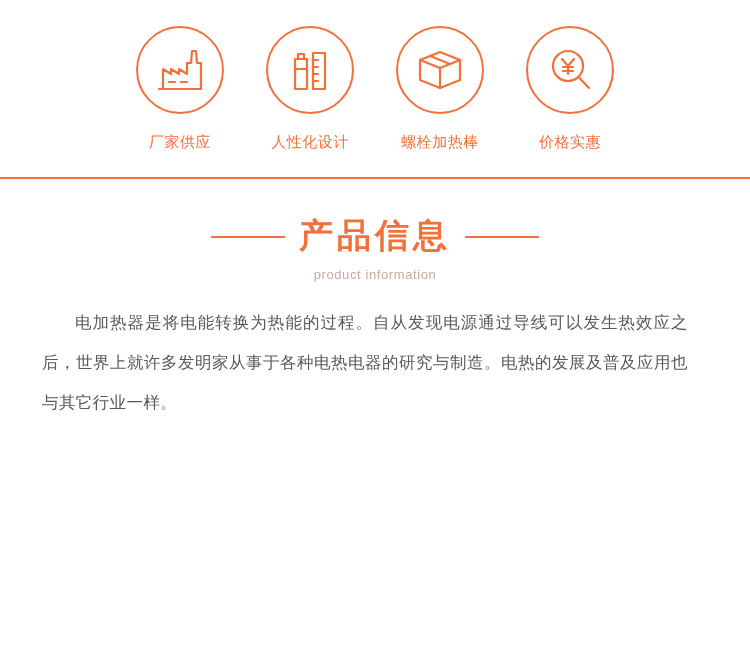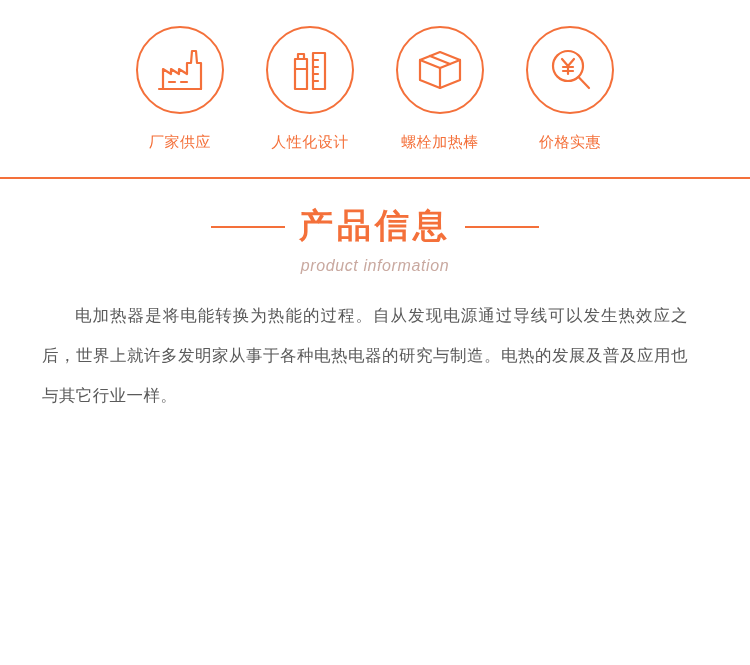--- a/index.html
+++ b/index.html
@@ -60,21 +60,21 @@
   .divider {
     margin: 25px 0 0 0;
     height: 2px;
     background: #f4703a;
     width: 100%;
   }
 
   
   .section-title-wrap {
     text-align: center;
-    margin-top: 24px;
+    margin-top: 34px;
     position: relative;
   }
   .section-title {
     display: inline-block;
     position: relative;
     font-size: 34px;
     font-weight: bold;
     color: #f4703a;
     letter-spacing: 4px;
     padding: 0 4px;
@@ -85,24 +85,23 @@
     position: absolute;
     top: 50%;
     width: 74px;
     height: 2px;
     background: #f4703a;
   }
   .section-title::before { left: -84px; }
   .section-title::after  { right: -84px; }
   .section-subtitle {
     margin-top: 8px;
-    font-size: 16px;
+    font-size: 13px;
     color: #c9a9a0;
     letter-spacing: 0.6px;
-    font-style: italic;
   }
 
   
   .body-copy {
     margin: 20px 62px 0 42px;
     font-size: 16.5px;
     line-height: 40px;
     color: #5a5a5a;
     text-align: justify;
     letter-spacing: 0.4px;

